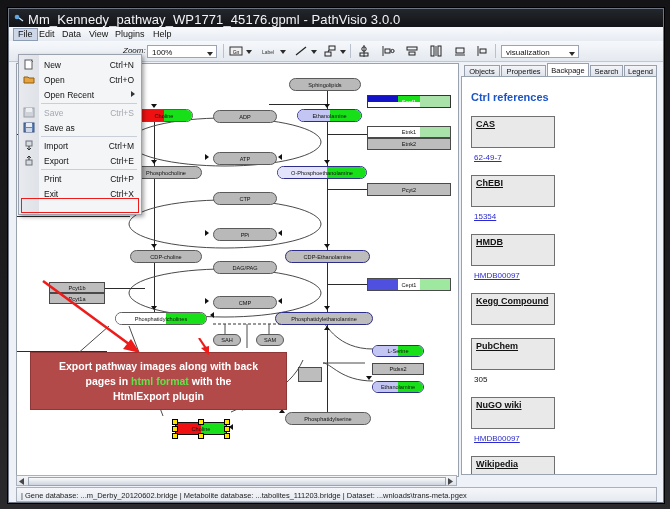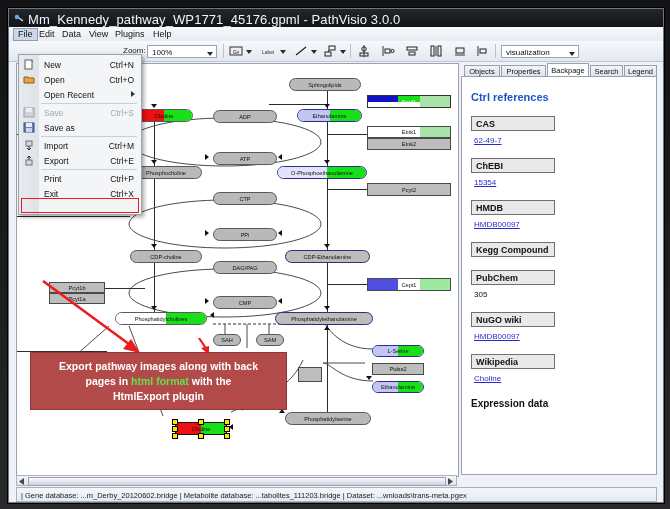--- a/index.html
+++ b/index.html
@@ -24,21 +24,21 @@
            background:linear-gradient(180deg,#f7f9fc,#e7ebf2);
            border-bottom:1px solid #c3cad6;}
   .menu{position:absolute;top:1px;height:12px;line-height:12px;font-size:9px;color:#111;
         padding:0 4px;white-space:nowrap;}
   .menu.sel{background:#cdd7e8;border:1px solid #8c9cb5;box-sizing:border-box;height:13px;line-height:11px;}
 
   
   #toolbar{position:absolute;left:0;top:32px;right:0;height:20px;
            background:linear-gradient(180deg,#f6f8fb,#e4e9f0);
            border-bottom:1px solid #bfc7d4;}
-  #toolbar .zlbl{position:absolute;left:114px;top:5px;font-size:8px;color:#1a1a1a;}
+  #toolbar .zlbl{position:absolute;left:114px;top:5px;font-size:8px;color:#1a1a1a;font-style:italic;}
   .combo{position:absolute;background:#fff;border:1px solid #9aa4b4;box-sizing:border-box;
          font-size:8px;color:#111;}
   .combo .cv{position:absolute;left:4px;top:2px;white-space:nowrap;}
   .combo .arw{position:absolute;right:3px;top:6px;width:0;height:0;
               border-left:3px solid transparent;border-right:3px solid transparent;
               border-top:4px solid #2b2b2b;}
   .tbtn{position:absolute;top:3px;height:14px;}
   .tbsep{position:absolute;top:3px;width:1px;height:14px;background:#b9c1ce;}
   .drop{position:absolute;top:9px;width:0;height:0;
         border-left:3px solid transparent;border-right:3px solid transparent;
@@ -103,22 +103,22 @@
   #rpanel{position:absolute;left:452px;top:54px;width:196px;height:412px;background:#f1f3f7;}
   #tabstrip{position:absolute;left:0;top:0;right:0;height:14px;}
   .tab{position:absolute;top:2px;height:12px;box-sizing:border-box;
        background:linear-gradient(180deg,#f2f4f8,#dfe4ec);border:1px solid #97a0ae;
        font-size:7.5px;color:#111;text-align:center;line-height:11px;}
   .tab.active{top:0;height:14px;line-height:13px;background:#fff;border-bottom:1px solid #fff;font-weight:normal;}
   #bpbody{position:absolute;left:0;top:13px;right:0;bottom:0;background:#fff;border:1px solid #9aa2ae;
           border-top:1px solid #97a0ae;box-sizing:border-box;overflow:hidden;}
   #bpbody .pad{position:absolute;left:9px;top:0;right:4px;}
   .xh{font-size:11px;font-weight:bold;color:#1b54c4;margin-top:14px;}
-  .dbbox{width:84px;height:15px;box-sizing:border-box;background:#e9e9e9;border:1px solid #707070;
-         font-size:9px;font-weight:bold;color:#111;padding-left:4px;line-height:14px;margin-top:13px;}
+  .dbbox{width:84px;height:32px;box-sizing:border-box;background:#e9e9e9;border:1px solid #707070;
+         font-size:9px;font-weight:bold;color:#111;padding-left:4px;line-height:14px;margin-top:13px;text-decoration:underline;}
   .dbval{font-size:8px;color:#2a2ad0;text-decoration:underline;margin-top:5px;margin-left:3px;}
   .dbval.plain{color:#111;text-decoration:none;}
   .exph{font-size:10px;font-weight:bold;color:#111;margin-top:15px;}
 
   
   #statusbar{position:absolute;left:7px;top:478px;width:641px;height:15px;
              background:linear-gradient(180deg,#f4f6f9,#e6eaf1);border:1px solid #a9b1bd;box-sizing:border-box;}
   #statusbar .st{position:absolute;left:4px;top:3px;font-size:7.5px;color:#1b1b1b;white-space:nowrap;}
 </style>
 </head>

